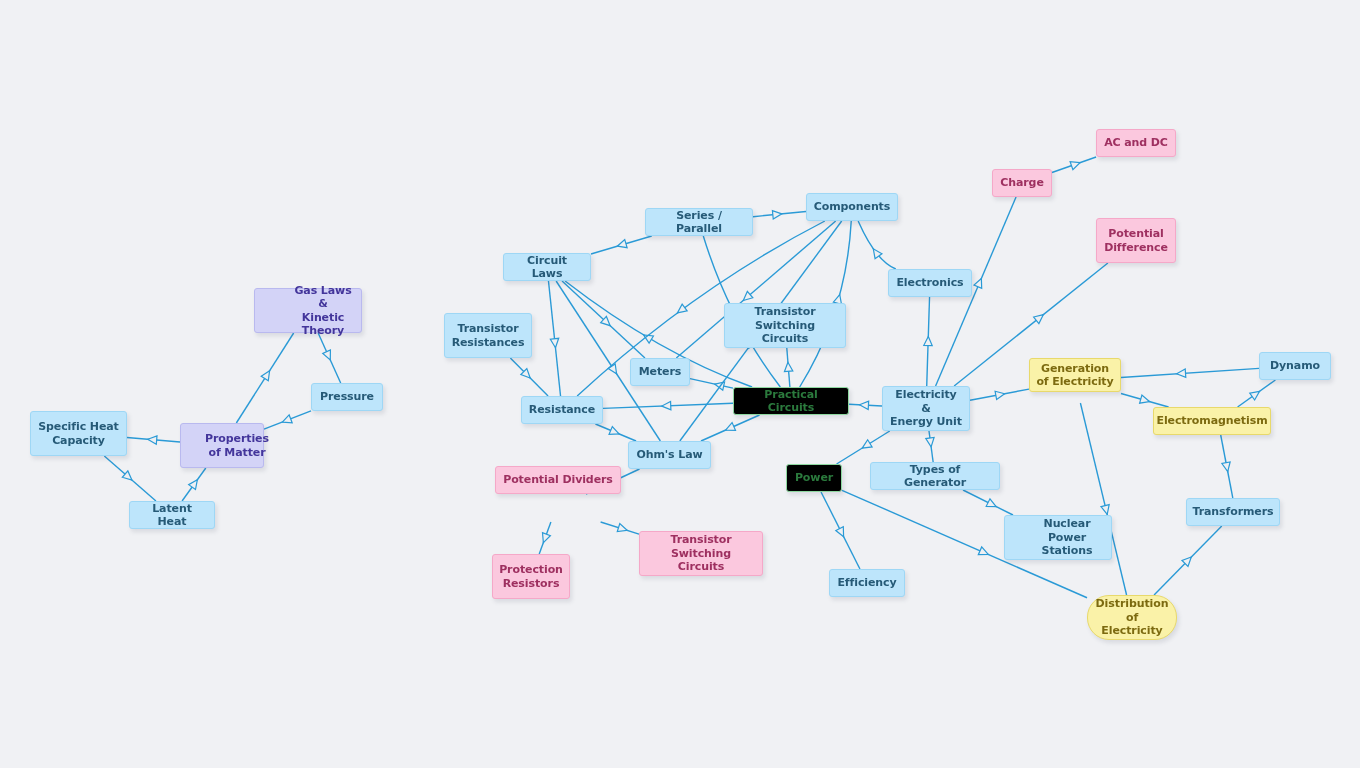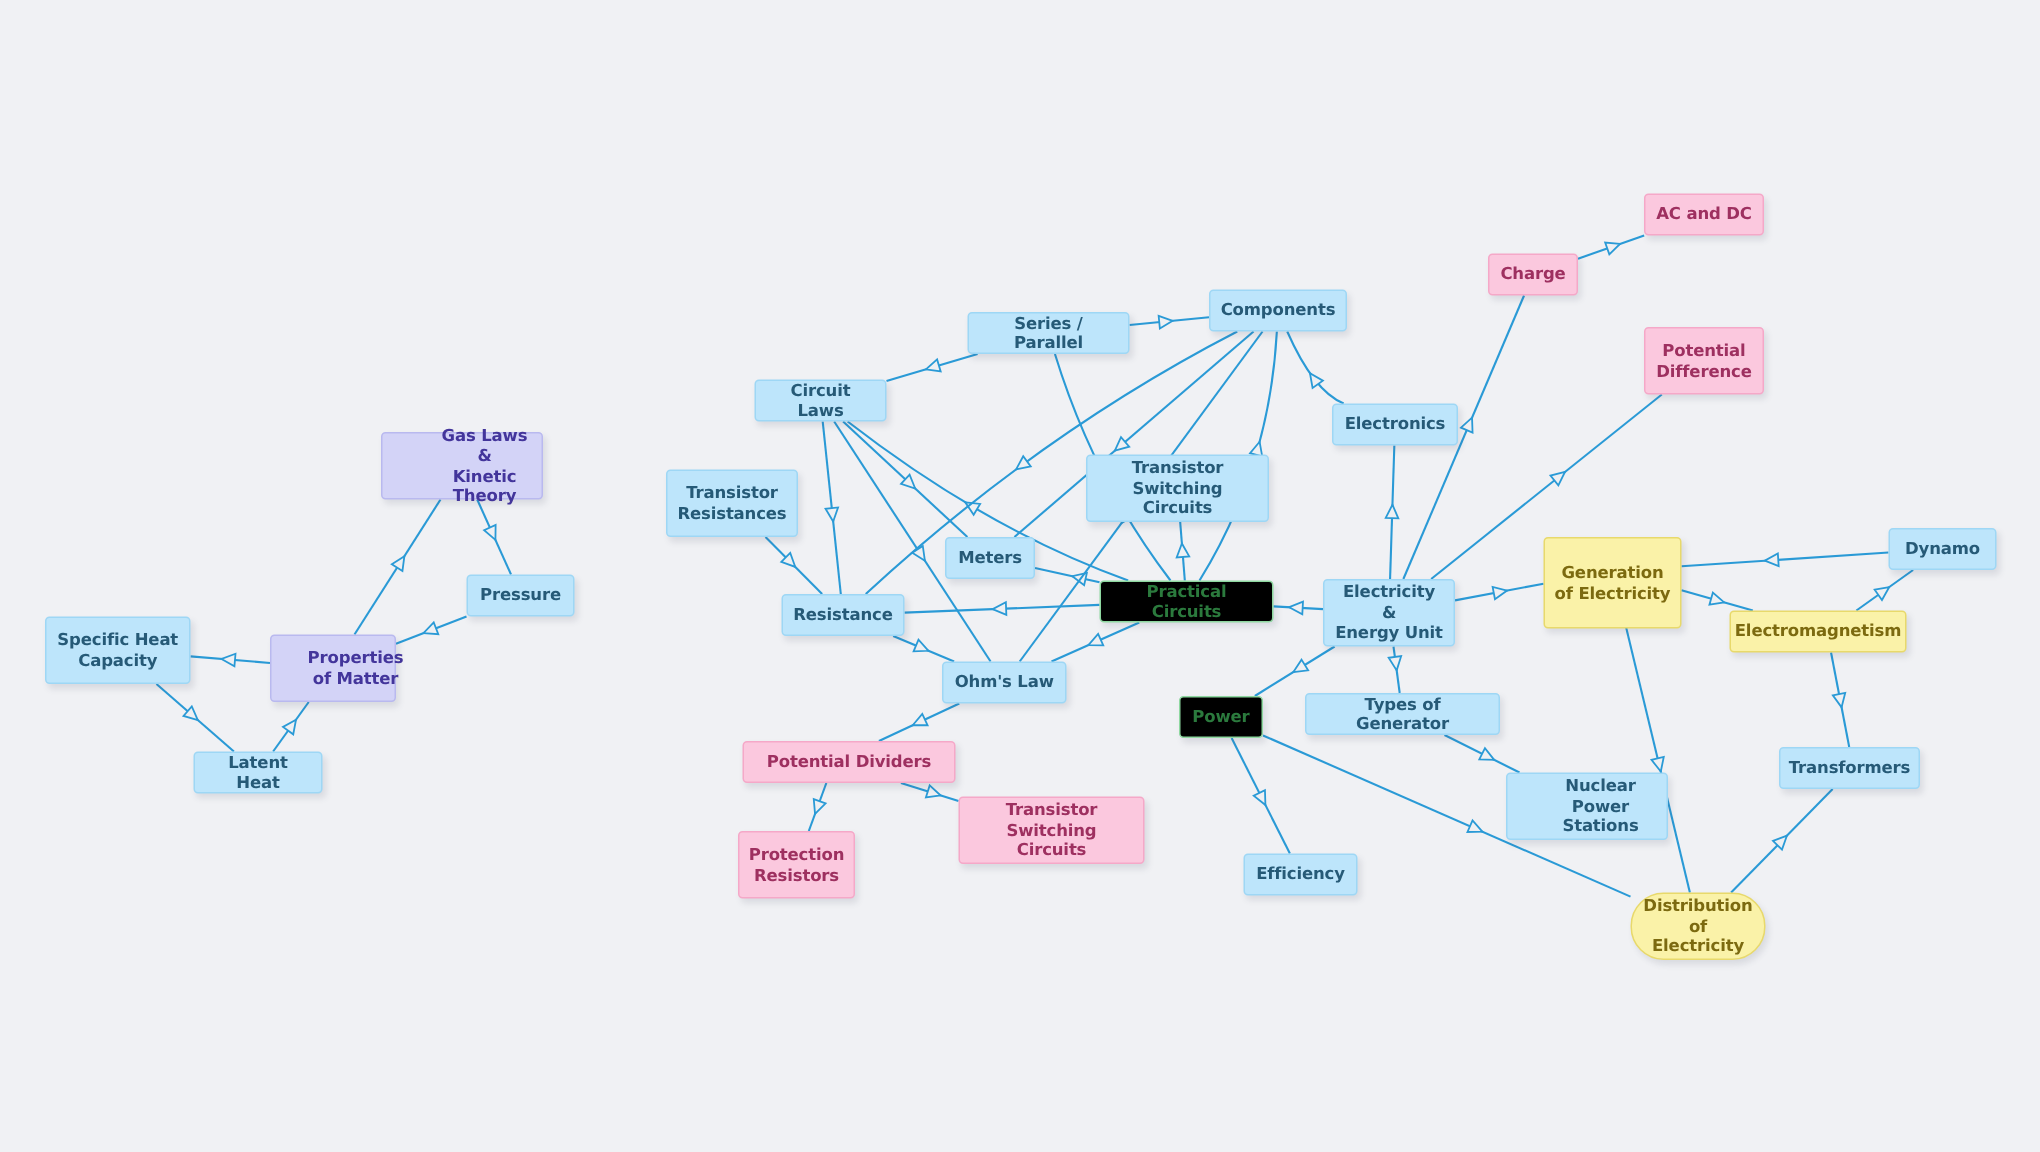--- a/index.html
+++ b/index.html
@@ -156,33 +156,33 @@
       <div class="node n-blue" style="left: 444px; top: 313px; width: 88px; height: 45px;">Transistor
 Resistances</div>
       <div class="node n-blue" style="left: 630px; top: 358px; width: 60px; height: 28px;">Meters</div>
       <div class="node n-green" style="left: 733px; top: 387px; width: 116px; height: 28px;">Practical Circuits</div>
       <div class="node n-blue" style="left: 521px; top: 396px; width: 82px; height: 28px;">Resistance</div>
       <div class="node n-blue" style="left: 882px; top: 386px; width: 88px; height: 45px;">Electricity &amp;
 Energy Unit</div>
       <div class="node n-blue" style="left: 628px; top: 441px; width: 83px; height: 28px;">Ohm's Law</div>
       <div class="node n-green" style="left: 786px; top: 464px; width: 56px; height: 28px;">Power</div>
       <div class="node n-blue" style="left: 870px; top: 462px; width: 130px; height: 28px;">Types of Generator</div>
-      <div class="node n-pink" style="left: 495px; top: 494px; width: 142px; height: 28px;">Potential Dividers</div>
+      <div class="node n-pink" style="left: 495px; top: 466px; width: 126px; height: 28px;">Potential Dividers</div>
       <div class="node n-blue" style="left: 1004px; top: 515px; width: 108px; height: 45px; padding-left: 24px;">Nuclear Power
 Stations</div>
       <div class="node n-pink" style="left: 639px; top: 531px; width: 124px; height: 45px;">Transistor
 Switching Circuits</div>
       <div class="node n-pink" style="left: 492px; top: 554px; width: 78px; height: 45px;">Protection
 Resistors</div>
       <div class="node n-blue" style="left: 829px; top: 569px; width: 76px; height: 28px;">Efficiency</div>
       <div class="node n-pink" style="left: 1096px; top: 129px; width: 80px; height: 28px;">AC and DC</div>
       <div class="node n-pink" style="left: 992px; top: 169px; width: 60px; height: 28px;">Charge</div>
       <div class="node n-pink" style="left: 1096px; top: 218px; width: 80px; height: 45px;">Potential
 Difference</div>
       <div class="node n-blue" style="left: 1259px; top: 352px; width: 72px; height: 28px;">Dynamo</div>
-      <div class="node n-yellow" style="left: 1029px; top: 358px; width: 92px; height: 61px;">Generation
+      <div class="node n-yellow" style="left: 1029px; top: 358px; width: 92px; height: 34px;">Generation
 of Electricity</div>
       <div class="node n-yellow" style="left: 1153px; top: 407px; width: 118px; height: 28px;">Electromagnetism</div>
       <div class="node n-blue" style="left: 1186px; top: 498px; width: 94px; height: 28px;">Transformers</div>
       <div class="node n-yellow" style="left: 1087px; top: 595px; width: 90px; height: 45px; border-radius: 22px;">Distribution
 of Electricity</div>
     </div>
 </div>
 
 </body></html>

